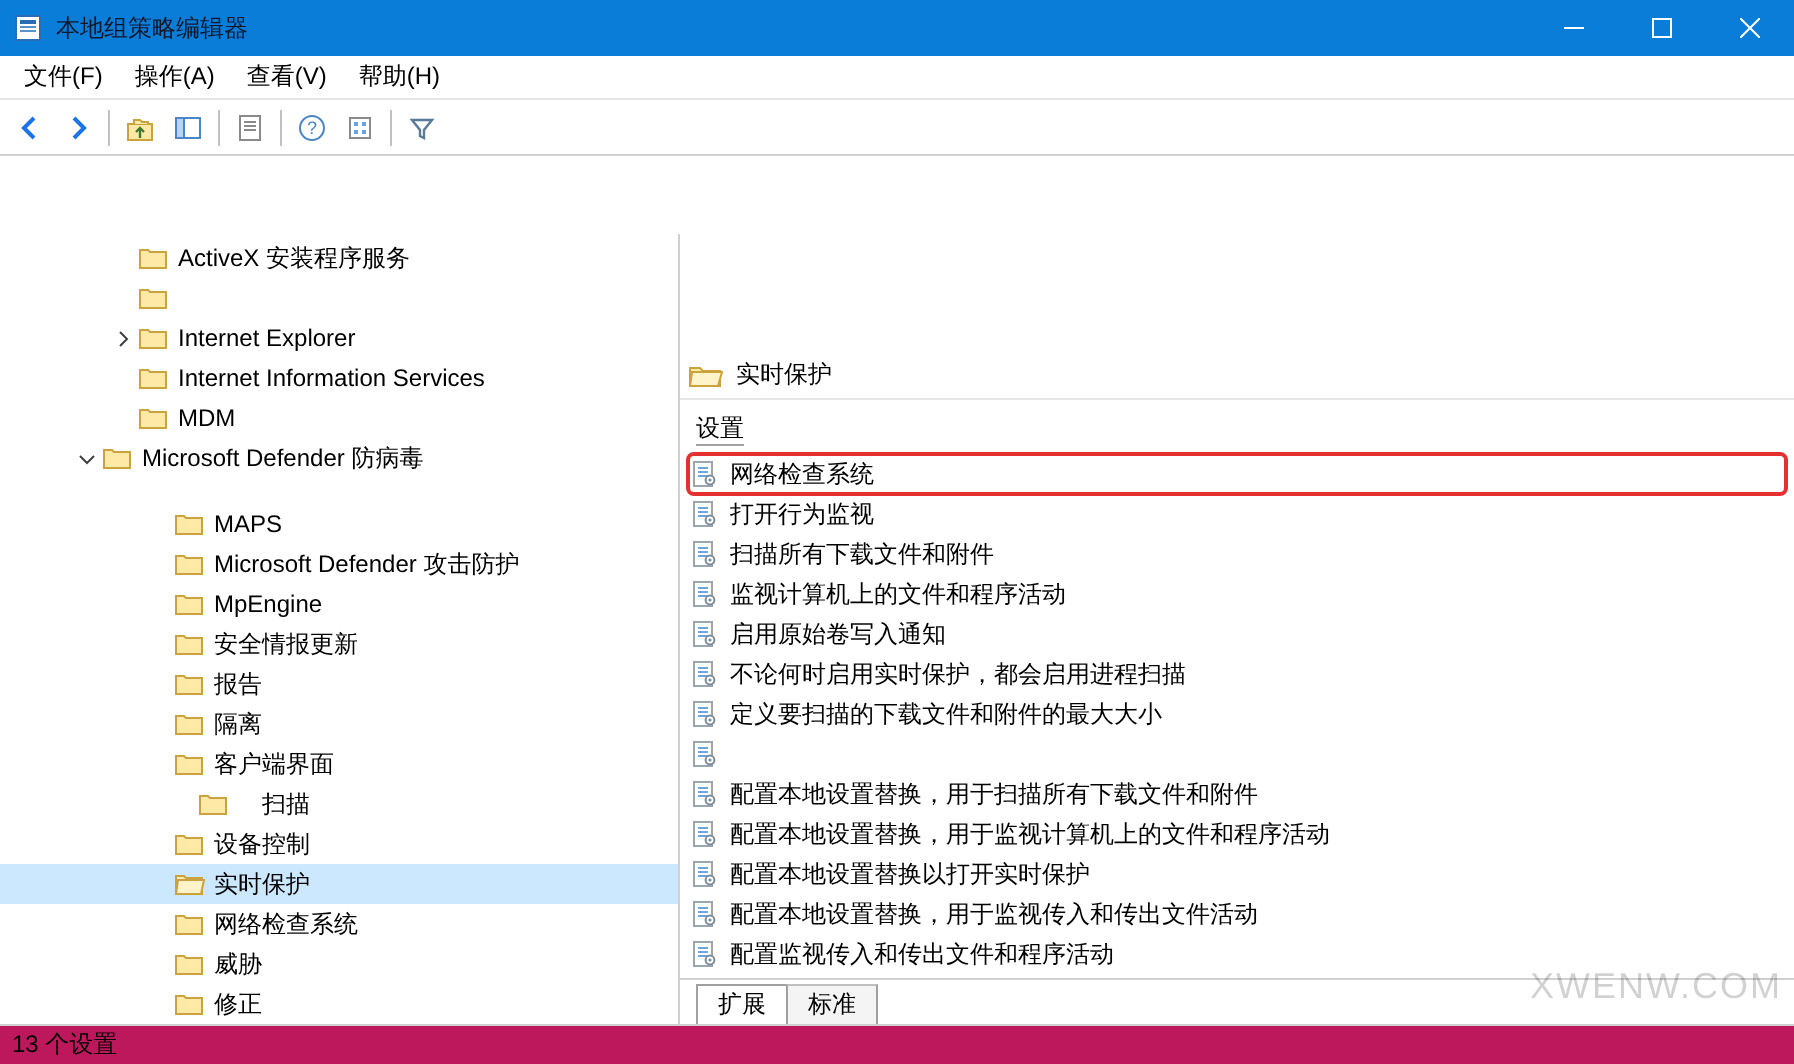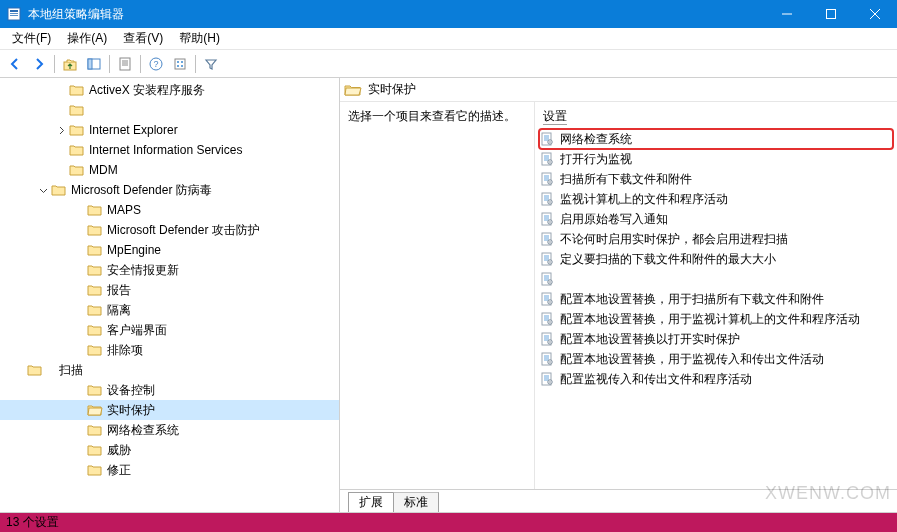--- a/index.html
+++ b/index.html
@@ -1,31 +1,31 @@
 <!DOCTYPE html>
 <html><head>
 <meta charset="utf-8">
 <style>
   * { box-sizing: border-box; margin: 0; padding: 0; }
   body { font-family: "Microsoft YaHei", "Segoe UI", sans-serif; font-size: 12px; background: #fff; width: 897px; height: 532px; overflow: hidden; display: flex; flex-direction: column; }
   
-  .titlebar { background: #0a7dd9; color: #ffffff; height: 28px; display: flex; align-items: center; padding-left: 6px; }
+  .titlebar { background: #0a7dd9; color: #0f172a; height: 28px; display: flex; align-items: center; padding-left: 6px; }
   .titlebar-icon { width: 16px; height: 16px; margin-right: 6px; display:inline-flex;align-items:center;justify-content:center;}
   .titlebar-text { flex: 1; font-size: 12px; }
   .titlebar-controls { display: flex; }
   .titlebar-btn { width: 44px; height: 28px; display: flex; align-items: center; justify-content: center; color: #fff; }
   
   .menubar { height: 22px; display: flex; align-items: flex-start; padding: 0 4px; background:#fff; border-bottom:1px solid #e6e6e6;}
   .menu-item { padding: 2px 8px; cursor: default; }
   
   .toolbar { height: 28px; display: flex; align-items: center; padding: 0 4px; gap: 2px; border-bottom: 1px solid #d0d0d0; background:#fff;}
   .tb-btn { width: 22px; height: 22px; display: flex; align-items: center; justify-content: center; border: 1px solid transparent; }
   .tb-sep { width: 1px; height: 18px; background: #c0c0c0; margin: 0 2px; }
   
-  .main { flex: 1; display: flex; overflow: hidden; }
+  .main { flex: 1; display: flex; overflow: hidden; align-items: flex-end; }
   .tree-pane { width: 340px; border-right: 1px solid #d0d0d0; overflow: auto; position: relative; padding-top:2px;}
   .tree-pane::-webkit-scrollbar, .settings-list::-webkit-scrollbar { width: 16px; height:16px;}
   .tree-pane::-webkit-scrollbar-thumb, .settings-list::-webkit-scrollbar-thumb { background:#c2c2c2; border:3px solid #f0f0f0;}
   .tree-pane::-webkit-scrollbar-track, .settings-list::-webkit-scrollbar-track { background:#f0f0f0;}
   
   .tree-node { display: flex; align-items: center; height: 20px; white-space: nowrap; cursor: default; }
   .tree-node.selected { background: #cce8ff; }
   .expander { width: 14px; height: 14px; display: inline-flex; align-items: center; justify-content:center; margin-right:1px;cursor:pointer;flex-shrink:0;}
   .expander svg { width:9px; height:9px; }
   .folder-icon { width: 16px; height: 14px; margin-right: 4px; flex-shrink:0; display:inline-flex;align-items:center;}
@@ -207,21 +207,21 @@
             <path d="M1 3 L4.5 6.5 L8 3" fill="none" stroke="#404040" stroke-width="1"></path>
           </svg>
         </span>
         <span class="folder-icon">
           <svg width="16" height="13" viewBox="0 0 16 13">
             <path d="M1 2 h4 l1 1 H14 V11 H1 Z" fill="#ffe9a6" stroke="#caa33f"></path>
           </svg>
         </span>
         <span class="tree-label">Microsoft Defender 防病毒</span>
       </div>
-      <div class="tree-node" style="padding-left: 72px;">
+      <div class="tree-node" style="padding-left: 72px; margin-top: 13px;">
         <span class="expander"></span>
         <span class="folder-icon">
           <svg width="16" height="13" viewBox="0 0 16 13">
             <path d="M1 2 h4 l1 1 H14 V11 H1 Z" fill="#ffe9a6" stroke="#caa33f"></path>
           </svg>
         </span>
         <span class="tree-label">MAPS</span>
       </div>
       <div class="tree-node" style="padding-left: 72px;">
         <span class="expander"></span>
@@ -270,30 +270,21 @@
       </div>
       <div class="tree-node" style="padding-left: 72px;">
         <span class="expander"></span>
         <span class="folder-icon">
           <svg width="16" height="13" viewBox="0 0 16 13">
             <path d="M1 2 h4 l1 1 H14 V11 H1 Z" fill="#ffe9a6" stroke="#caa33f"></path>
           </svg>
         </span>
         <span class="tree-label">客户端界面</span>
       </div>
-      <div class="tree-node" style="padding-left: 72px;">
-        <span class="expander"></span>
-        <span class="folder-icon">
-          <svg width="16" height="13" viewBox="0 0 16 13">
-            <path d="M1 2 h4 l1 1 H14 V11 H1 Z" fill="#ffe9a6" stroke="#caa33f"></path>
-          </svg>
-        </span>
-        <span class="tree-label">排除项</span>
-      </div>
-      <div class="tree-node" style=" gap: 12px;">
+      <div class="tree-node" style="padding-left: 72px; gap: 12px;">
         <span class="expander"></span>
         <span class="folder-icon">
           <svg width="16" height="13" viewBox="0 0 16 13">
             <path d="M1 2 h4 l1 1 H14 V11 H1 Z" fill="#ffe9a6" stroke="#caa33f"></path>
           </svg>
         </span>
         <span class="tree-label">扫描</span>
       </div>
       <div class="tree-node" style="padding-left: 72px;">
         <span class="expander"></span>
@@ -346,23 +337,20 @@
     <div class="rp-header">
       <span class="rp-header-icon">
         <svg width="18" height="14" viewBox="0 0 18 14">
             <path d="M1 3 h5 l1.5 1.5 H16 V12 H1 Z" fill="#ffe9a6" stroke="#caa33f"></path>
             <path d="M2 5 H17 L15 12 H1 Z" fill="#fff3c9" stroke="#caa33f"></path>
           </svg>
       </span>
       <span class="rp-header-text">实时保护</span>
     </div>
     <div class="rp-body">
-      <div class="rp-desc">
-        <span>选择一个项目来查看它的描述。</span>
-      </div>
       <div class="rp-settings">
         <div class="settings-header"><span>设置</span></div>
         <div class="settings-list" id="settings-list">
             <div class="setting-item highlighted">
               <span class="setting-icon">
                 <svg width="14" height="14" viewBox="0 0 14 14">
                   <rect x="2" y="1" width="9" height="12" fill="#fff" stroke="#9aa6b2"></rect>
                   <line x1="4" y1="4" x2="9" y2="4" stroke="#6aa6dc"></line>
                   <line x1="4" y1="6" x2="9" y2="6" stroke="#6aa6dc"></line>
                   <line x1="4" y1="8" x2="9" y2="8" stroke="#6aa6dc"></line>

